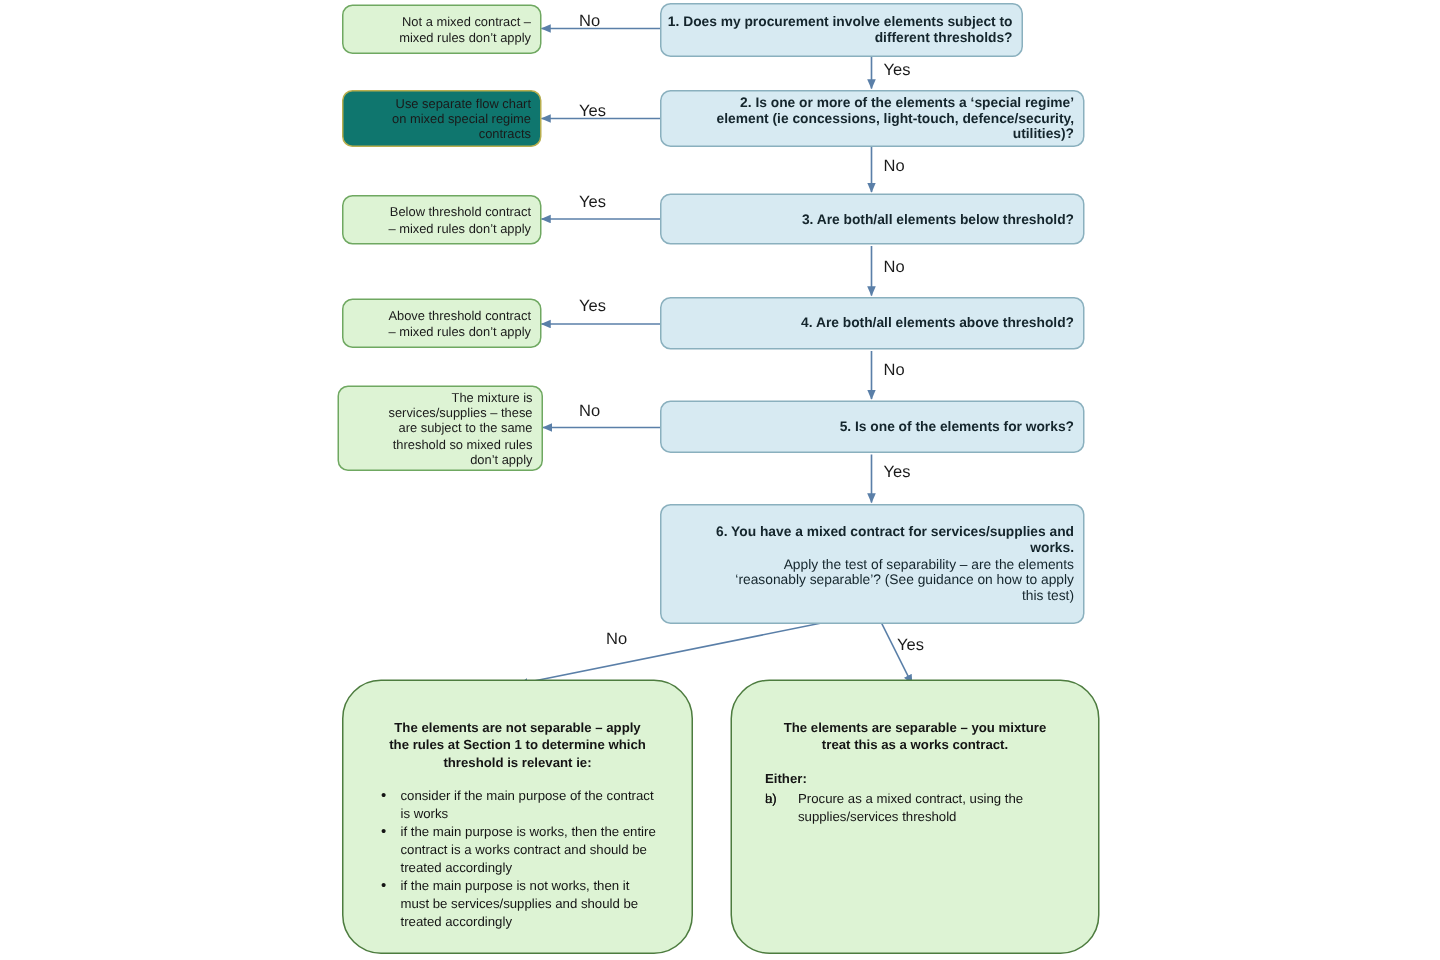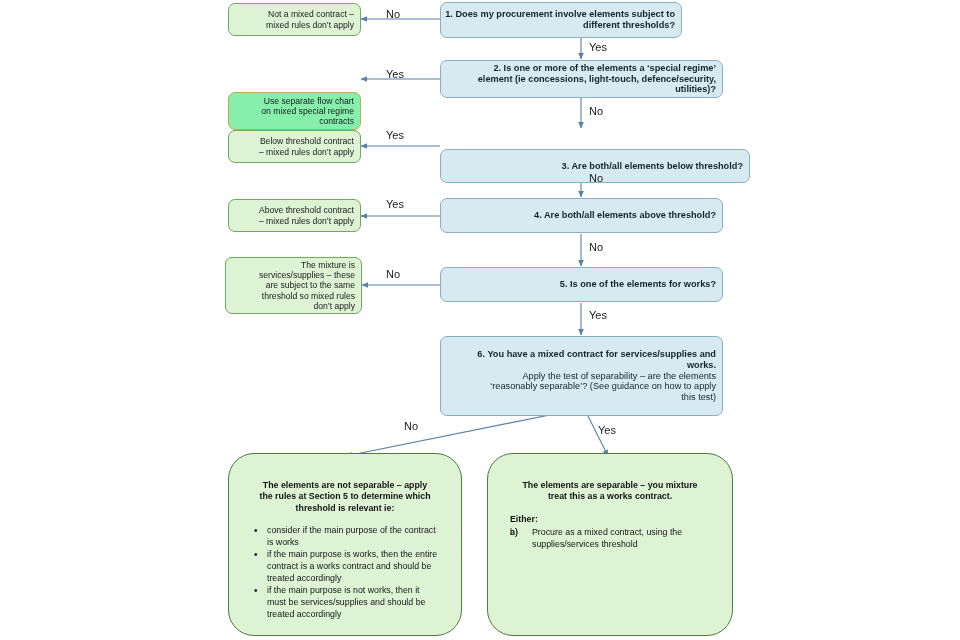--- a/index.html
+++ b/index.html
@@ -47,25 +47,24 @@
     font-size: 9.2px;
     color: #14252c;
   }
   .node.green {
     background: #ddf3d4;
     border-color: #6fa861;
     font-size: 8.6px;
     color: #1a1a1a;
   }
   .node.yellow {
-    background: #86efac;
+    background: #0f766e;
     border-color: #b8ae4e;
     font-size: 8.6px;
     color: #1a1a1a;
-    margin-top: 32px;
   }
   .node .line { display: block; white-space: nowrap; }
   .node-pad { padding: 3px 6px; }
 
   
   .panel {
     position: absolute;
     box-sizing: border-box;
     background: #ddf3d4;
     border: 1px solid #4d7c3f;
@@ -168,21 +167,21 @@
     <span class="line">1. Does my procurement involve elements subject to</span>
     <span class="line">different thresholds?</span>
   </div>
 
   <div class="node blue node-pad" style="left:440px; top:60px; width:283px; height:38px;padding-left:17px;">
     <span class="line">2. Is one or more of the elements a ‘special regime’</span>
     <span class="line">element (ie concessions, light-touch, defence/security,</span>
     <span class="line">utilities)?</span>
   </div>
 
-  <div class="node blue node-pad" style="left:440px; top:129px; width:310px; height:34px;margin-top:20px;">
+  <div class="node blue node-pad" style="left:440px; top:129px; width:283px; height:34px;">
     <span class="line">3.  Are both/all elements below threshold?</span>
   </div>
 
   <div class="node blue node-pad" style="left:440px; top:198px; width:283px; height:35px;">
     <span class="line">4.  Are both/all elements above threshold?</span>
   </div>
 
   <div class="node blue node-pad" style="left:440px; top:267px; width:283px; height:35px;">
     <span class="line">5. Is one of the elements for works?</span>
   </div>
@@ -218,21 +217,21 @@
 
   <div class="node green node-pad" style="left:225px; top:257px; width:137px; height:57px;">
     <span class="line">The mixture is</span>
     <span class="line">services/supplies – these</span>
     <span class="line">are subject to the same</span>
     <span class="line">threshold so mixed rules</span>
     <span class="line">don’t apply</span>
   </div>
 
   <div class="panel" style="left:228px; top:453px; width:234px; height:183px;">
-    <div class="headline">The elements are not separable – apply the rules at Section 5 to determine which threshold is relevant ie:</div>
+    <div class="headline">The elements are not separable – apply the rules at Section 1 to determine which threshold is relevant ie:</div>
     <ul>
       <li>consider if the main purpose of the contract is works</li>
       <li>if the main purpose is works, then the entire contract is a works contract and should be treated accordingly</li>
       <li>if the main purpose is not works, then it must be services/supplies and should be treated accordingly</li>
     </ul>
   </div>
 
   <div class="panel" style="left:487px; top:453px; width:246px; height:183px;">
     <div class="headline">The elements are separable – you mixture treat this as a works contract.</div>
     <div class="subhead">Either:</div>

